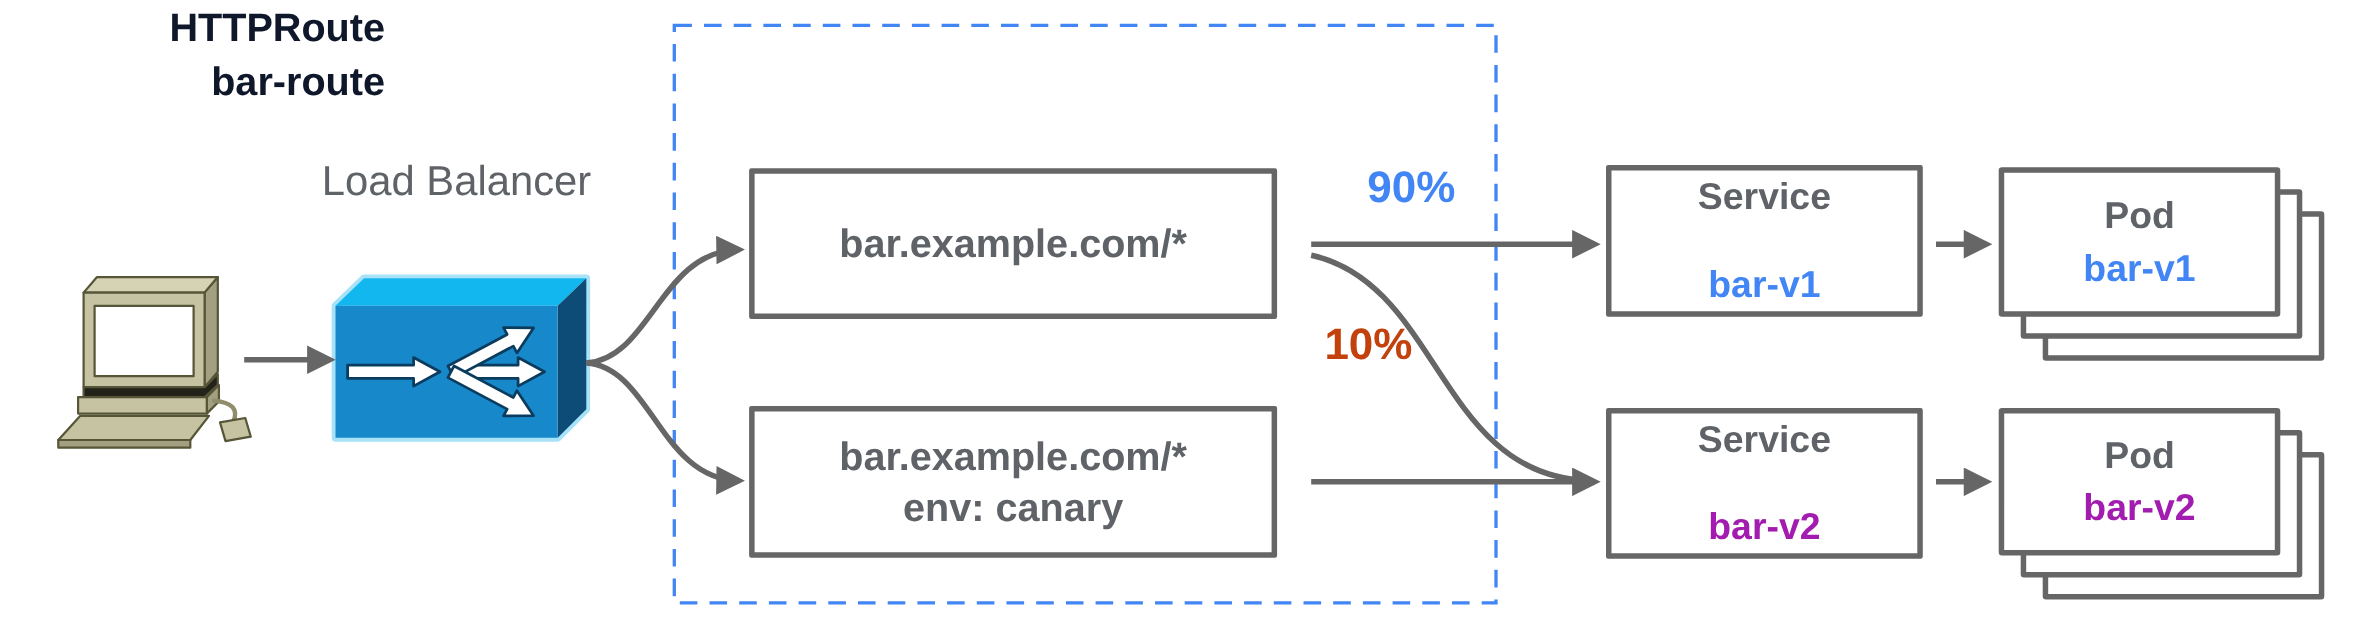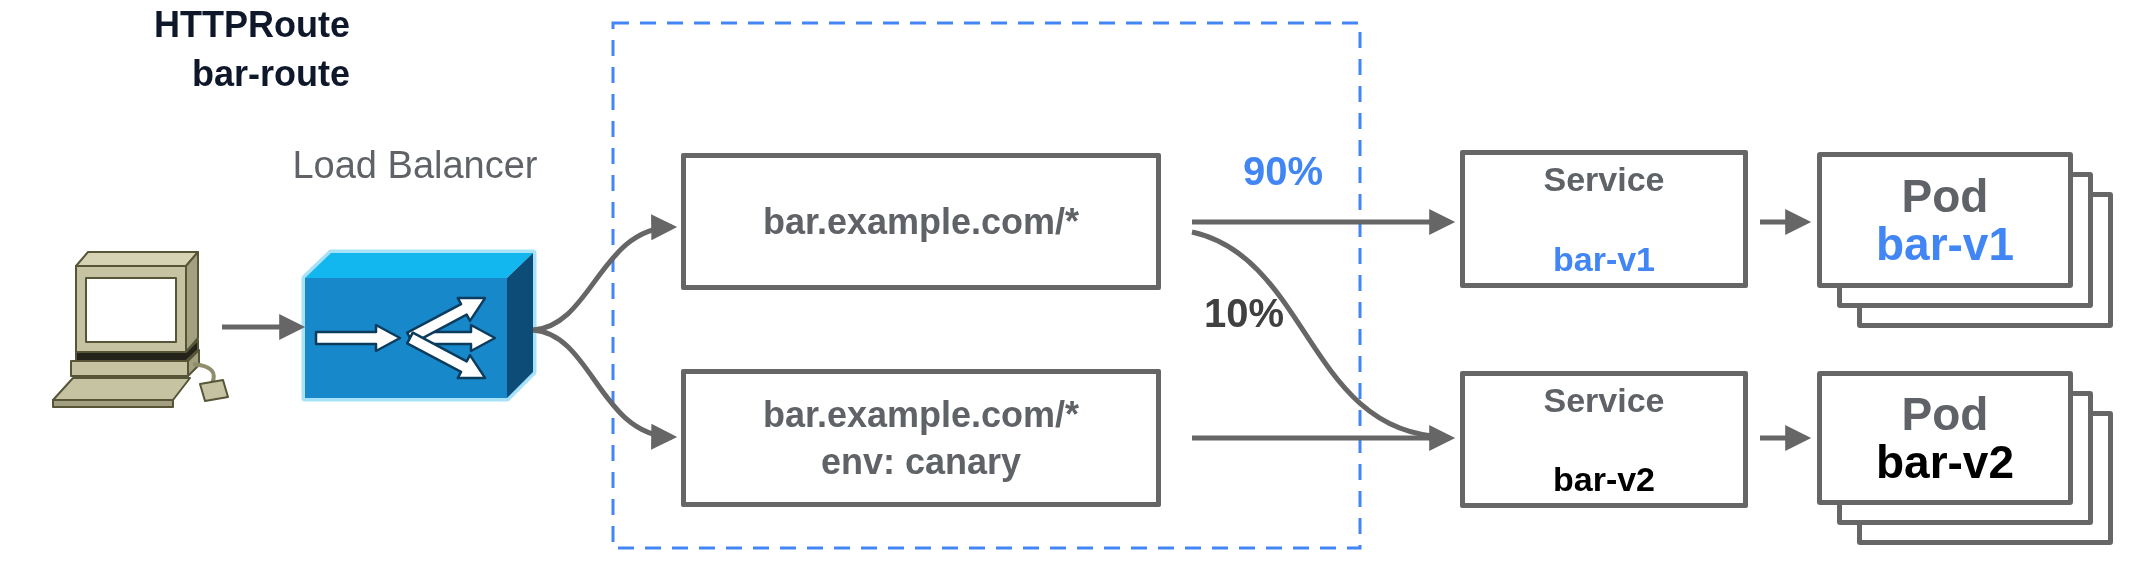--- a/index.html
+++ b/index.html
@@ -18,37 +18,37 @@
     text-align:center;color:#5F6368;font-weight:bold;border-radius:2px;
   }
   .route-box{left:681px;width:480px;font-size:36px;line-height:47px;}
   .route-box.r1{top:153px;height:137px;}
   .route-box.r2{top:369px;height:138px;}
   .service-box{left:1460px;width:288px;font-size:34px;line-height:48px;justify-content:space-between;}
   .service-box.s1{top:150px;height:138px;}
   .service-box.s2{top:371px;height:137px;}
   .weight{position:absolute;font-size:40px;font-weight:bold;}
   .weight-90{left:1204px;top:149px;color:#4285F4;margin-left:39px;}
-  .weight-10{left:1204px;top:291px;color:#404040;text-align:right;}
+  .weight-10{left:1204px;top:291px;color:#c2410c;text-align:right;}
   .pod-stack{position:absolute;width:301px;height:181px;}
   .pod-stack.p1{left:1817px;top:152px;}
   .pod-stack.p2{left:1817px;top:371px;}
   .pod-card{
     position:absolute;width:256px;height:136px;background:#ffffff;
     border:5px solid #666666;box-sizing:border-box;border-radius:3px;
   }
   .pod-card.back2{left:40px;top:40px;}
   .pod-card.back1{left:20px;top:20px;}
   .pod-card.front{
     left:0;top:0;display:flex;flex-direction:column;justify-content:center;
-    text-align:center;color:#5F6368;font-weight:bold;font-size:46px;line-height:48px;
+    text-align:center;color:#5F6368;font-weight:bold;font-size:34px;line-height:48px;
   }
   .pod-stack.p2 .pod-card{height:134px;}
   .text-blue{color:#4285F4;}
-  .text-green{color:#000000;}
+  .text-green{color:#a21caf;}
 </style>
 </head>
 <body>
 
 <div class="stage">
 
   <svg class="connectors" width="2149" height="573" viewBox="0 0 2149 573">
     <defs>
       <marker id="ah" viewBox="0 0 10 10" refX="8" refY="5" markerUnits="userSpaceOnUse" markerWidth="30" markerHeight="26" orient="auto">
         <path d="M0,0 L10,5 L0,10 Z" fill="#666666"></path>

